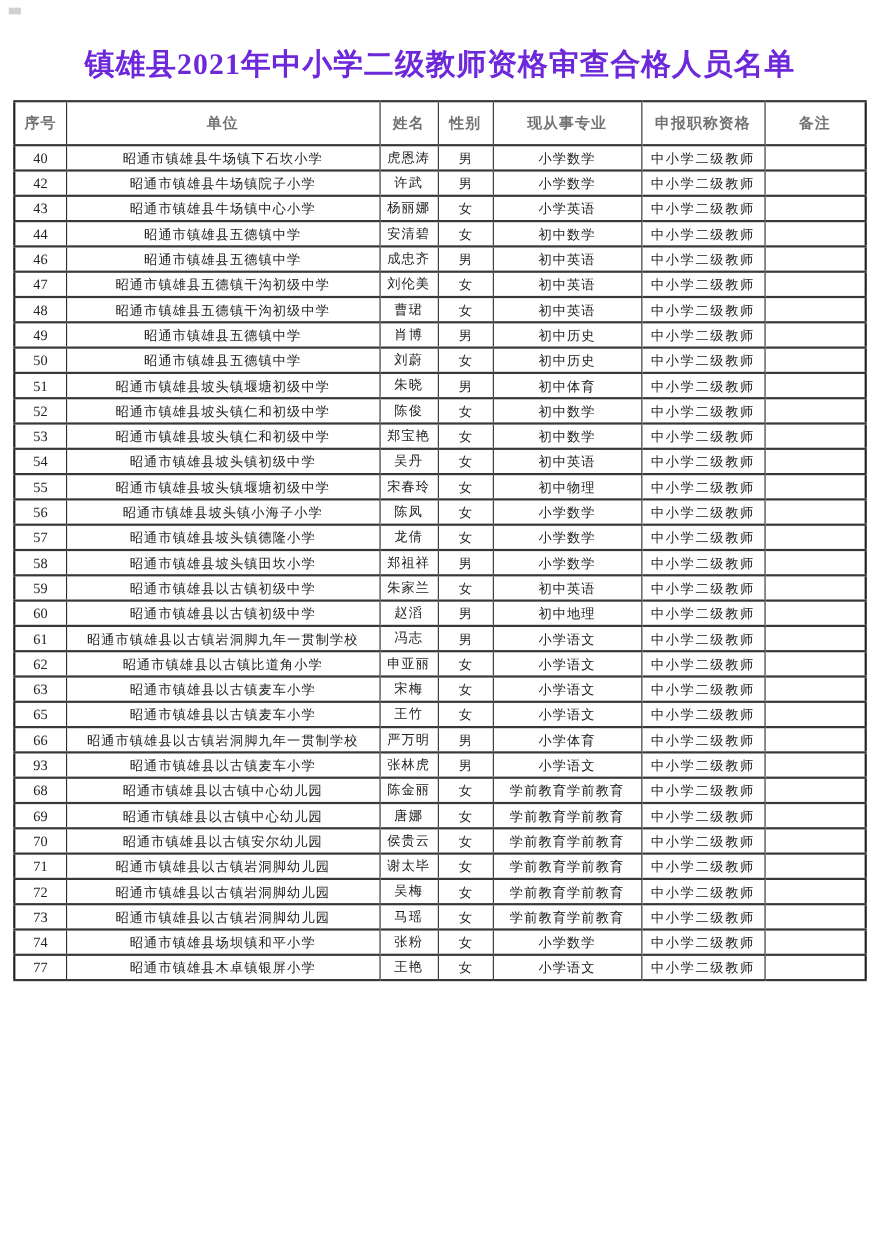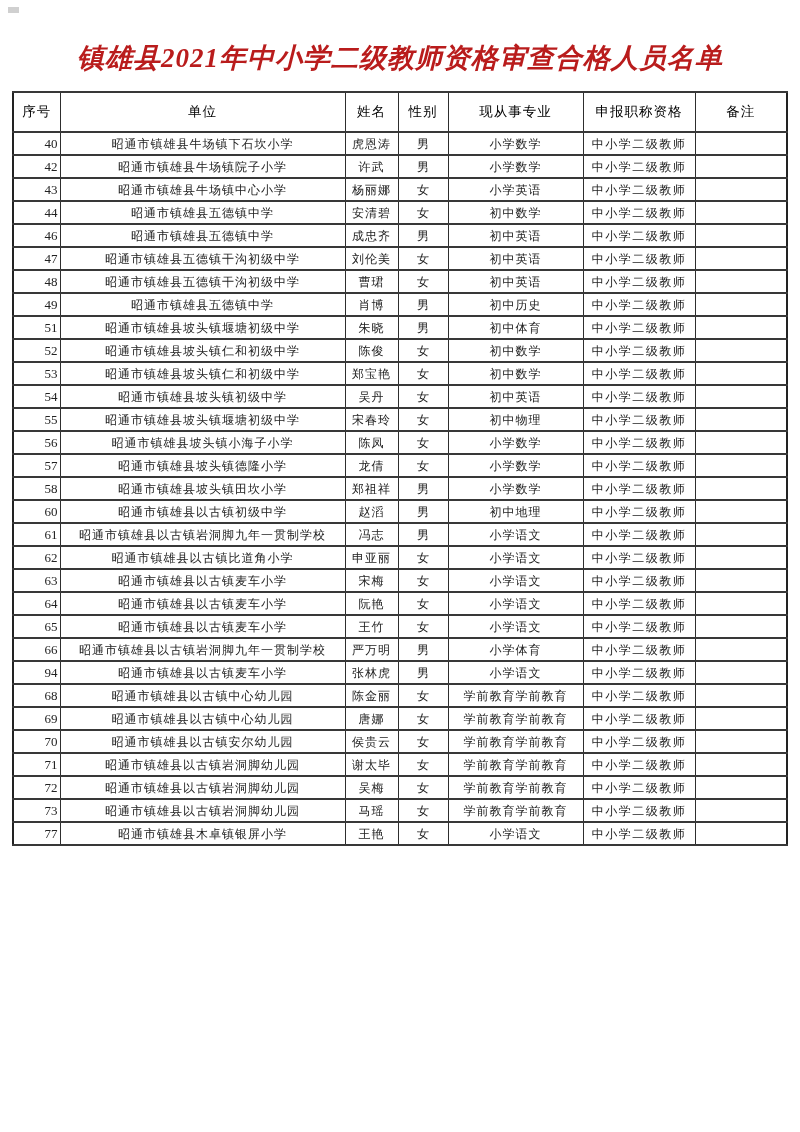--- a/index.html
+++ b/index.html
@@ -14,23 +14,22 @@
   .page { position: relative; width: 800px; height: 1132px; background: #fff; }
   .scan-artifact {
     position: absolute; left: 8px; top: 7px; width: 11px; height: 6px;
     background: #aaa; opacity: .55;
   }
   .doc-title {
     margin: 0; padding: 40px 0 0 0;
     text-align: center;
     font-size: 27px; font-weight: bold;
     letter-spacing: 1px;
-    color: #b91c1c;
+    color: #6d28d9;
     font-family: "Liberation Serif", "DejaVu Serif", serif;
-    font-style: italic;
   }
   table.roster {
     width: 774px;
     margin: 15px auto 0 auto;
     border-collapse: collapse;
     table-layout: fixed;
     border: 2px solid #222;
   }
   .roster th, .roster td {
     border-left: 1px solid #2e2e2e;
@@ -39,33 +38,33 @@
     border-bottom: 2px solid #383838;
     text-align: center;
     vertical-align: middle;
     padding: 0 2px;
     overflow: hidden;
     white-space: nowrap;
   }
   .roster th {
     height: 40px;
     font-size: 13.5px;
-    font-weight: normal;
+    font-weight: bold;
     letter-spacing: 1px;
-    color: #000000;
+    color: #737373;
   }
   .roster td {
     height: 23px;
     font-size: 12px;
     line-height: 1;
     color: #222;
   }
-  .roster td.c-serial { font-size: 13px; letter-spacing: 0; text-align: right; }
+  .roster td.c-serial { font-size: 13px; letter-spacing: 0; }
   .roster td.c-unit { letter-spacing: 1px; margin-top: 32px; }
-  .roster td.c-name { letter-spacing: 1px; }
+  .roster td.c-name { letter-spacing: 1px; font-family: Liberation Mono, monospace; }
   .roster td.c-gender { letter-spacing: 0; }
   .roster td.c-profession { letter-spacing: 1px; }
   .roster td.c-qualification { letter-spacing: 1.5px; }
 </style>
 </head>
 <body>
 
 <div class="page">
   <div class="scan-artifact"></div>
 
@@ -159,20 +158,29 @@
         <tr>
           <td class="c-serial">49</td>
           <td class="c-unit">昭通市镇雄县五德镇中学</td>
           <td class="c-name">肖博</td>
           <td class="c-gender">男</td>
           <td class="c-profession">初中历史</td>
           <td class="c-qualification">中小学二级教师</td>
           <td class="c-remark"></td>
         </tr>
         <tr>
+          <td class="c-serial">50</td>
+          <td class="c-unit">昭通市镇雄县五德镇中学</td>
+          <td class="c-name">刘蔚</td>
+          <td class="c-gender">女</td>
+          <td class="c-profession">初中历史</td>
+          <td class="c-qualification">中小学二级教师</td>
+          <td class="c-remark"></td>
+        </tr>
+        <tr>
           <td class="c-serial">51</td>
           <td class="c-unit">昭通市镇雄县坡头镇堰塘初级中学</td>
           <td class="c-name">朱晓</td>
           <td class="c-gender">男</td>
           <td class="c-profession">初中体育</td>
           <td class="c-qualification">中小学二级教师</td>
           <td class="c-remark"></td>
         </tr>
         <tr>
           <td class="c-serial">52</td>
@@ -231,20 +239,29 @@
         <tr>
           <td class="c-serial">58</td>
           <td class="c-unit">昭通市镇雄县坡头镇田坎小学</td>
           <td class="c-name">郑祖祥</td>
           <td class="c-gender">男</td>
           <td class="c-profession">小学数学</td>
           <td class="c-qualification">中小学二级教师</td>
           <td class="c-remark"></td>
         </tr>
         <tr>
+          <td class="c-serial">59</td>
+          <td class="c-unit">昭通市镇雄县以古镇初级中学</td>
+          <td class="c-name">朱家兰</td>
+          <td class="c-gender">女</td>
+          <td class="c-profession">初中英语</td>
+          <td class="c-qualification">中小学二级教师</td>
+          <td class="c-remark"></td>
+        </tr>
+        <tr>
           <td class="c-serial">60</td>
           <td class="c-unit">昭通市镇雄县以古镇初级中学</td>
           <td class="c-name">赵滔</td>
           <td class="c-gender">男</td>
           <td class="c-profession">初中地理</td>
           <td class="c-qualification">中小学二级教师</td>
           <td class="c-remark"></td>
         </tr>
         <tr>
           <td class="c-serial">61</td>
@@ -267,48 +284,39 @@
         <tr>
           <td class="c-serial">63</td>
           <td class="c-unit">昭通市镇雄县以古镇麦车小学</td>
           <td class="c-name">宋梅</td>
           <td class="c-gender">女</td>
           <td class="c-profession">小学语文</td>
           <td class="c-qualification">中小学二级教师</td>
           <td class="c-remark"></td>
         </tr>
         <tr>
-          <td class="c-serial">64</td>
-          <td class="c-unit">昭通市镇雄县以古镇麦车小学</td>
-          <td class="c-name">阮艳</td>
-          <td class="c-gender">女</td>
-          <td class="c-profession">小学语文</td>
-          <td class="c-qualification">中小学二级教师</td>
-          <td class="c-remark"></td>
-        </tr>
-        <tr>
           <td class="c-serial">65</td>
           <td class="c-unit">昭通市镇雄县以古镇麦车小学</td>
           <td class="c-name">王竹</td>
           <td class="c-gender">女</td>
           <td class="c-profession">小学语文</td>
           <td class="c-qualification">中小学二级教师</td>
           <td class="c-remark"></td>
         </tr>
         <tr>
           <td class="c-serial">66</td>
           <td class="c-unit">昭通市镇雄县以古镇岩洞脚九年一贯制学校</td>
           <td class="c-name">严万明</td>
           <td class="c-gender">男</td>
           <td class="c-profession">小学体育</td>
           <td class="c-qualification">中小学二级教师</td>
           <td class="c-remark"></td>
         </tr>
         <tr>
-          <td class="c-serial">94</td>
+          <td class="c-serial">93</td>
           <td class="c-unit">昭通市镇雄县以古镇麦车小学</td>
           <td class="c-name">张林虎</td>
           <td class="c-gender">男</td>
           <td class="c-profession">小学语文</td>
           <td class="c-qualification">中小学二级教师</td>
           <td class="c-remark"></td>
         </tr>
         <tr>
           <td class="c-serial">68</td>
           <td class="c-unit">昭通市镇雄县以古镇中心幼儿园</td>
@@ -353,20 +361,29 @@
           <td class="c-profession">学前教育学前教育</td>
           <td class="c-qualification">中小学二级教师</td>
           <td class="c-remark"></td>
         </tr>
         <tr>
           <td class="c-serial">73</td>
           <td class="c-unit">昭通市镇雄县以古镇岩洞脚幼儿园</td>
           <td class="c-name">马瑶</td>
           <td class="c-gender">女</td>
           <td class="c-profession">学前教育学前教育</td>
+          <td class="c-qualification">中小学二级教师</td>
+          <td class="c-remark"></td>
+        </tr>
+        <tr>
+          <td class="c-serial">74</td>
+          <td class="c-unit">昭通市镇雄县场坝镇和平小学</td>
+          <td class="c-name">张粉</td>
+          <td class="c-gender">女</td>
+          <td class="c-profession">小学数学</td>
           <td class="c-qualification">中小学二级教师</td>
           <td class="c-remark"></td>
         </tr>
         <tr>
           <td class="c-serial">77</td>
           <td class="c-unit">昭通市镇雄县木卓镇银屏小学</td>
           <td class="c-name">王艳</td>
           <td class="c-gender">女</td>
           <td class="c-profession">小学语文</td>
           <td class="c-qualification">中小学二级教师</td>

